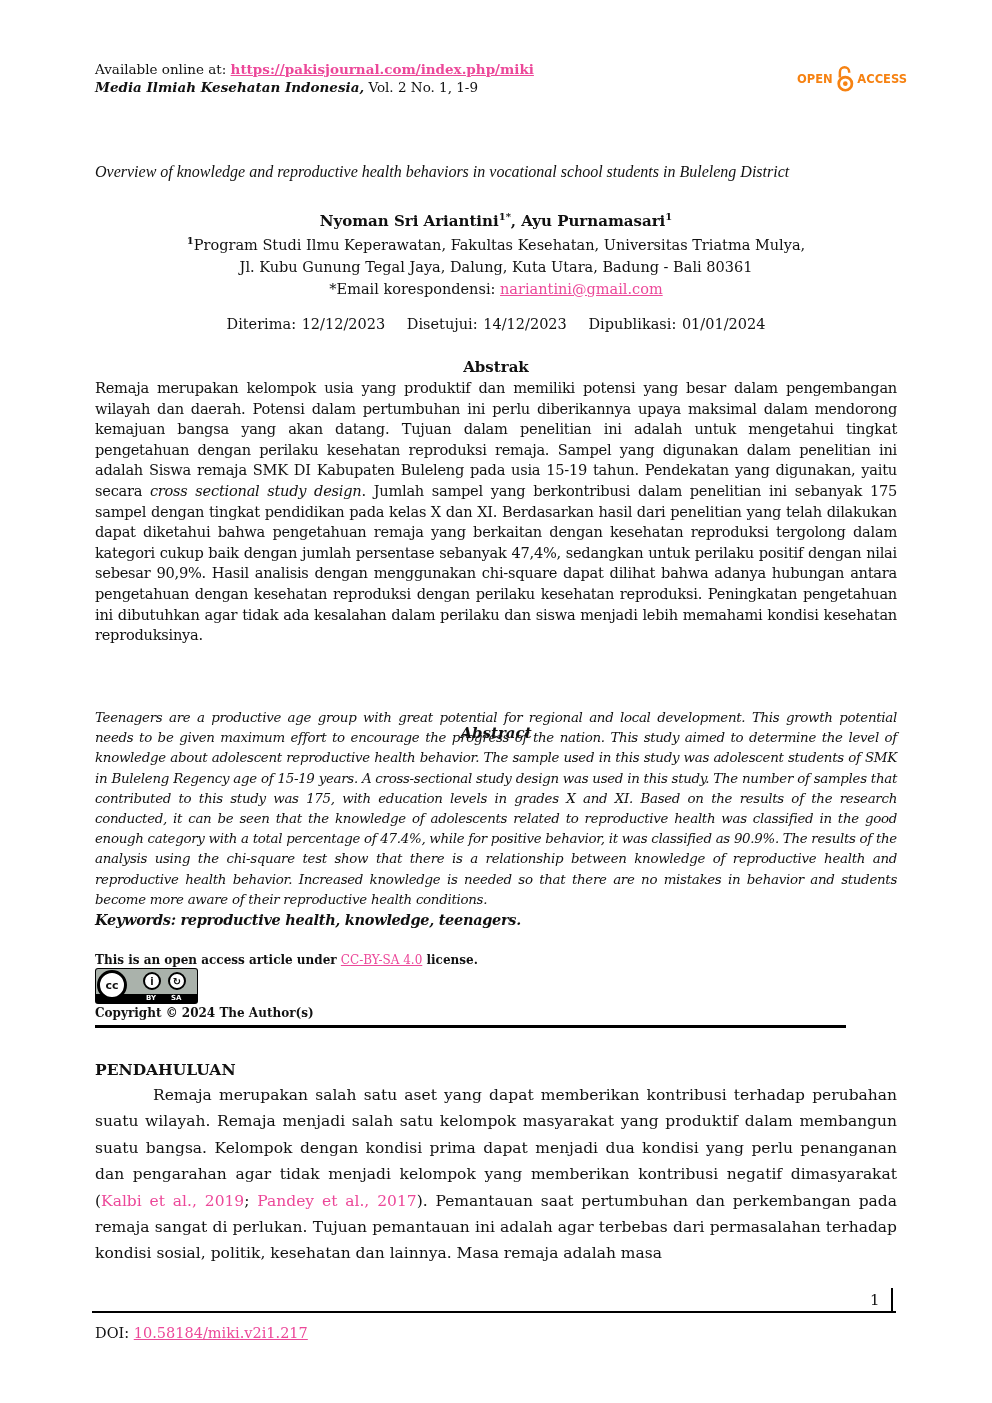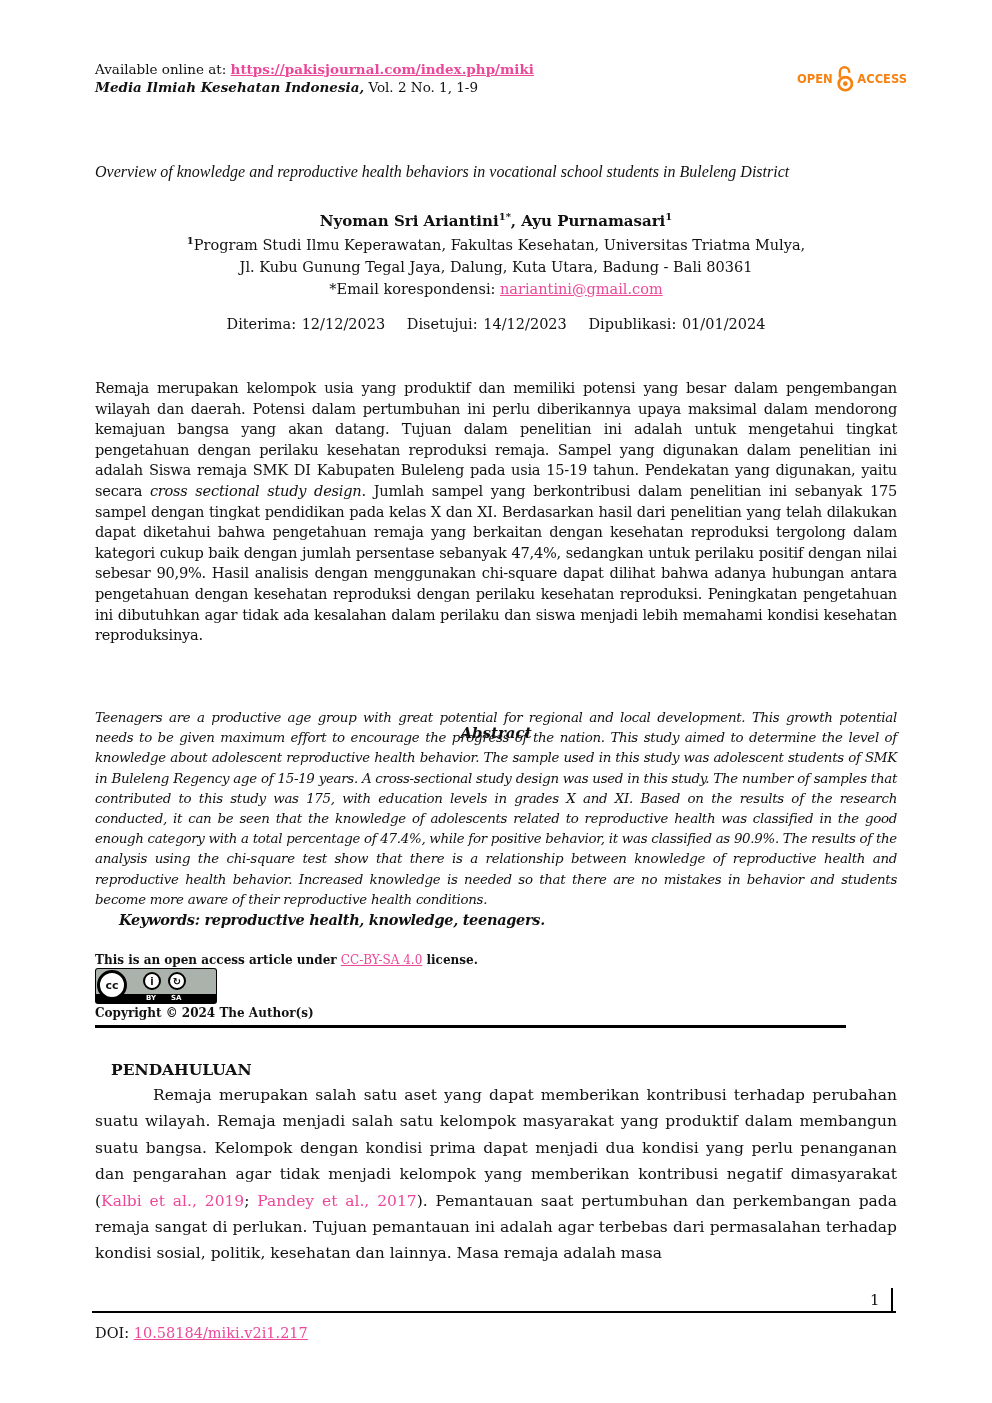--- a/index.html
+++ b/index.html
@@ -20,33 +20,33 @@
   .authors sup { font-size:10px; }
   .affil { position:absolute; left:95px; width:802px; top:230px; text-align:center; font-size:14.5px; line-height:22px; }
   .affil sup { font-size:10px; font-weight:bold; }
   .dates { position:absolute; left:95px; width:802px; top:316px; text-align:center; font-size:14.5px; word-spacing:1px; }
   .dates span { margin:0 8px; }
   .abs-head { position:absolute; left:95px; width:802px; top:358px; text-align:center; font-weight:bold; font-size:15px; }
   .abs-body { position:absolute; left:95px; width:802px; top:378px; font-size:14.6px; line-height:20.6px; text-align:justify; letter-spacing:-0.25px; }
   .kw { font-weight:bold; }
   .eabs-head { position:absolute; left:95px; width:802px; top:724px; text-align:center; font-style:italic; font-weight:bold; font-size:15px; }
   .eabs-body { position:absolute; left:95px; width:802px; top:708px; font-size:13.4px; line-height:20.2px; text-align:justify; font-style:italic; letter-spacing:-0.3px; }
-  .ekw { font-weight:bold; font-style:italic; font-size:14.5px;margin-left:24px; }
+  .ekw { font-weight:bold; font-style:italic; font-size:14.5px; }
   .lic { position:absolute; left:95px; top:953px; font-size:12px; font-weight:bold; }
   .lic .link { font-weight:normal; }
-  .ccbadge { position:absolute; left:95px; top:968px; width:122px; height:36px; background:#000; border-radius:3px; }
+  .ccbadge { position:absolute; left:95px; top:968px; width:103px; height:36px; background:#000; border-radius:3px; }
   .ccbadge .top { position:absolute; left:1px; top:1px; right:1px; height:25px; background:#aab2ab; border-radius:2px 2px 0 0; }
   .ccbadge .cc { position:absolute; left:2px; top:2px; width:30px; height:30px; border-radius:50%; background:#fff; border:3px solid #000; box-sizing:border-box;
                  font:bold 11px "DejaVu Sans",sans-serif; display:flex; align-items:center; justify-content:center; }
   .ccbadge .ic { position:absolute; top:4px; width:18px; height:18px; border-radius:50%; background:#fff; border:2px solid #000; box-sizing:border-box;
                  font:bold 10px "DejaVu Sans",sans-serif; display:flex; align-items:center; justify-content:center; }
   .ccbadge .lbl { position:absolute; top:26px; font:bold 7px "DejaVu Sans",sans-serif; color:#fff; }
   .copy { position:absolute; left:95px; top:1006px; font-size:12px; font-weight:bold; }
   .rule1 { position:absolute; left:95px; top:1025px; width:751px; height:3px; background:#000; }
-  .sec { position:absolute; left:95px; top:1060px; font-weight:bold; font-size:15.5px;margin-left:16px; }
+  .sec { position:absolute; left:95px; top:1060px; font-weight:bold; font-size:15.5px; }
   .intro { position:absolute; left:95px; width:802px; top:1082px; font-size:15.5px; line-height:26.4px; text-align:justify; }
   .intro .indent { display:inline-block; width:58px; }
   .rule2 { position:absolute; left:92px; top:1311px; width:804px; height:2px; background:#000; }
   .pgnum { position:absolute; left:870px; top:1291px; font-size:15px; }
   .pgbar { position:absolute; left:891px; top:1288px; width:2px; height:24px; background:#000; }
   .doi { position:absolute; left:95px; top:1325px; font-size:14.5px; }
 </style>
 </head>
 <body>
 
@@ -83,20 +83,21 @@
     <div>Jl. Kubu Gunung Tegal Jaya, Dalung, Kuta Utara, Badung - Bali 80361</div>
     <div><span>*Email korespondensi:</span> <a class="link">nariantini@gmail.com</a></div>
   </div>
 
   <div class="dates">
     <span>Diterima: 12/12/2023</span>
     <span>Disetujui: 14/12/2023</span>
     <span>Dipublikasi: 01/01/2024</span>
   </div>
 
+  <div class="abs-head">Abstrak</div>
   <div class="abs-body">
     <span>Remaja merupakan kelompok usia yang produktif dan memiliki potensi yang besar dalam pengembangan wilayah dan daerah. Potensi dalam pertumbuhan ini perlu diberikannya upaya maksimal dalam mendorong kemajuan bangsa yang akan datang. Tujuan dalam penelitian ini adalah untuk mengetahui tingkat pengetahuan dengan perilaku kesehatan reproduksi remaja. Sampel yang digunakan dalam penelitian ini adalah Siswa remaja SMK  DI Kabupaten Buleleng pada usia 15-19 tahun. Pendekatan yang digunakan, yaitu secara </span><i>cross sectional study design</i><span>. Jumlah sampel yang berkontribusi dalam penelitian ini sebanyak 175 sampel dengan tingkat pendidikan pada kelas X dan XI.  Berdasarkan hasil dari penelitian yang telah dilakukan dapat diketahui bahwa pengetahuan remaja yang berkaitan dengan kesehatan reproduksi tergolong dalam kategori cukup baik dengan jumlah persentase sebanyak 47,4%, sedangkan untuk perilaku positif dengan nilai sebesar 90,9%. Hasil analisis dengan menggunakan chi-square dapat dilihat bahwa adanya hubungan antara pengetahuan dengan kesehatan reproduksi dengan perilaku kesehatan reproduksi. Peningkatan pengetahuan ini dibutuhkan agar tidak ada kesalahan dalam perilaku dan siswa menjadi lebih memahami kondisi kesehatan reproduksinya.</span>
   </div>
 
   <div class="eabs-head">Abstract</div>
   <div class="eabs-body">
     <span>Teenagers are a productive age group with great potential for regional and local development. This growth potential needs to be given maximum effort to encourage the progress of the nation. This study aimed to determine the level of knowledge about adolescent reproductive health behavior. The sample used in this study was adolescent students of SMK in Buleleng Regency age of 15-19 years. A cross-sectional study design was used in this study. The number of samples that contributed to this study was 175, with education levels in grades X and XI.  Based on the results of the research conducted, it can be seen that the knowledge of adolescents related to reproductive health was classified in the good enough category with a total percentage of 47.4%, while for positive behavior, it was classified as 90.9%. The results of the analysis using the chi-square test show that there is a relationship between knowledge of reproductive health and reproductive health behavior. Increased knowledge is needed so that there are no mistakes in behavior and students become more aware of their reproductive health conditions.</span>
     <div class="ekw">Keywords: reproductive health, knowledge, teenagers.</div>
   </div>
 

